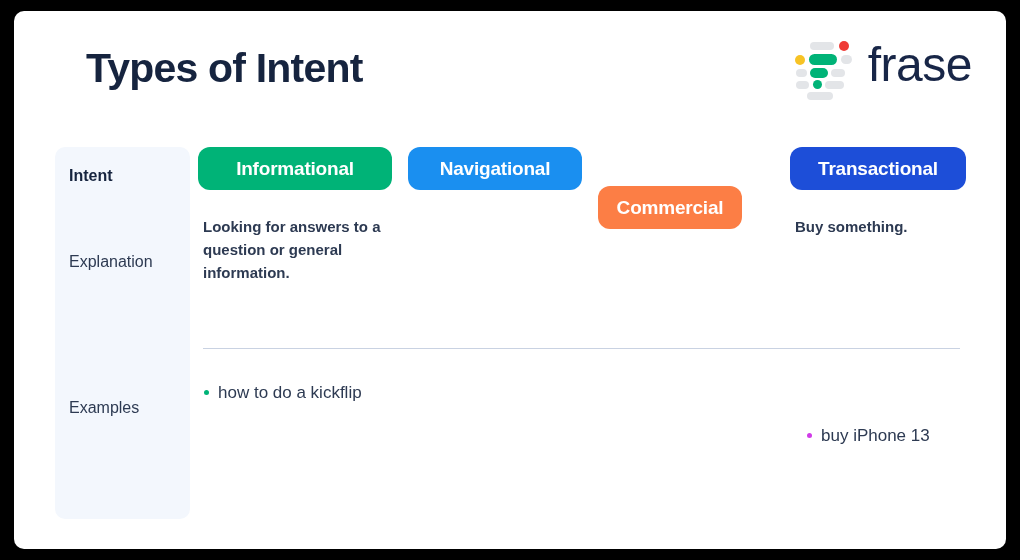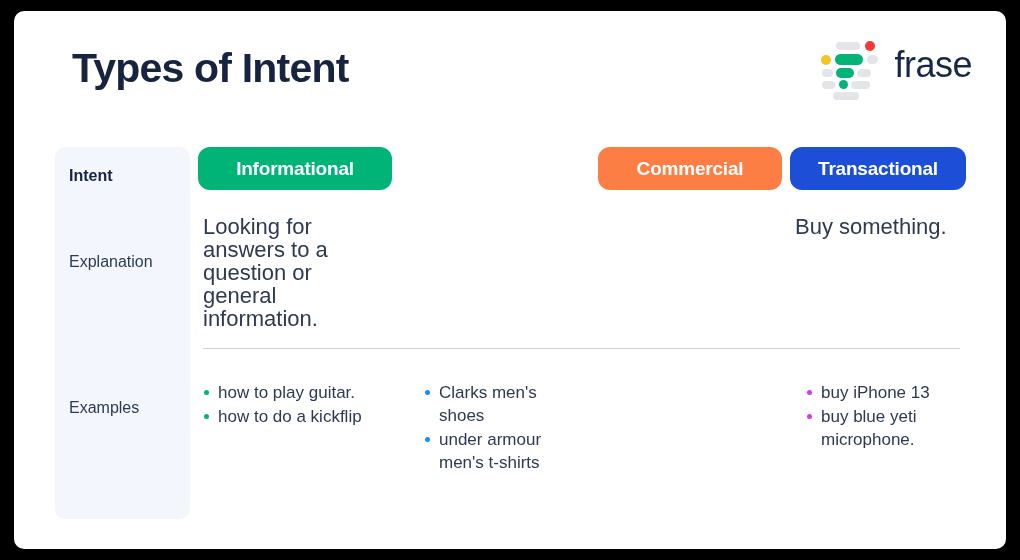--- a/index.html
+++ b/index.html
@@ -33,21 +33,21 @@
   
   #header {
     position: absolute;
     left: 0; top: 0;
     width: 992px;
     height: 118px;
   }
 
   #page-title {
     position: absolute;
-    left: 58px;
+    left: 72px;
     top: 34px;
     font-size: 41px;
     font-weight: bold;
     color: #16243f;
     letter-spacing: -0.8px;
     white-space: nowrap;
     text-align: center;
   }
 
   #logo {
@@ -61,21 +61,21 @@
 
   #logo-mark {
     width: 58px;
     height: 58px;
     position: relative;
   }
 
   .pill { position: absolute; border-radius: 9px; }
 
   #logo-word {
-    font-size: 36px;
+    font-size: 48px;
     font-weight: 500;
     color: #182647;
     letter-spacing: -0.5px;
     line-height: 1;
     padding-bottom: 7px;
     text-align: right;
   }
 
   
   #table {
@@ -119,29 +119,30 @@
     align-items: center;
     justify-content: center;
     color: #ffffff;
     font-size: 19px;
     font-weight: bold;
     letter-spacing: -0.2px;
     white-space: nowrap;
   }
   .badge-0 { left: 184px; width: 194px; background: #00b377; }
   .badge-1 { left: 394px; width: 174px; background: #1a8ff0; }
-  .badge-2 { left: 584px; width: 184px; background: #fc7e45; }
+  .badge-2 { left: 584px; width: 144px; background: #fc7e45; margin-top: 39px; }
   .badge-3 { left: 776px; width: 176px; background: #1d4ed8; }
 
   .explanation {
     position: absolute;
     top: 86px;
-    font-size: 22px;
+    font-size: 15px;
     line-height: 23px;
     color: #2d3a52;
+    font-weight: bold;
   }
   .exp-0 { left: 189px; width: 180px; }
   .exp-1 { left: 399px; width: 165px; }
   .exp-2 { left: 589px; width: 172px; }
   .exp-3 { left: 781px; width: 175px; }
 
   #divider {
     position: absolute;
     left: 189px;
     top: 219px;
@@ -154,21 +155,21 @@
     position: absolute;
     top: 252px;
     font-size: 17px;
     line-height: 23px;
     color: #2d3a52;
     list-style: none;
   }
   .ex-0 { left: 189px; width: 190px; }
   .ex-1 { left: 410px; width: 160px; }
   .ex-2 { left: 600px; width: 170px; }
-  .ex-3 { left: 792px; width: 170px; }
+  .ex-3 { left: 792px; width: 170px; margin-top: 43px; }
 
   .examples li {
     position: relative;
     padding-left: 15px;
     margin-bottom: 1px;
   }
   .examples li::before {
     content: "";
     position: absolute;
     left: 1px;
@@ -218,38 +219,33 @@
 
     <div id="table">
 
       <div id="row-label-panel"></div>
 
       <div class="row-label strong" id="label-intent">Intent</div>
       <div class="row-label" id="label-explanation">Explanation</div>
       <div class="row-label" id="label-examples">Examples</div>
 
       <div class="badge badge-0">Informational</div>
+      <div class="badge badge-1">Navigational</div>
       <div class="badge badge-2">Commercial</div>
       <div class="badge badge-3">Transactional</div>
 
       <div class="explanation exp-0">Looking for answers to a question or general information.</div>
       <div class="explanation exp-3">Buy something.</div>
 
       <div id="divider"></div>
 
       <ul class="examples ex-0 bullet-0">
-        <li>how to play guitar.</li>
         <li>how to do a kickflip</li>
-      </ul>
-      <ul class="examples ex-1 bullet-1">
-        <li>Clarks men's shoes</li>
-        <li>under armour men's t-shirts</li>
       </ul>
       <ul class="examples ex-2 bullet-2">
       </ul>
       <ul class="examples ex-3 bullet-3">
         <li>buy iPhone 13</li>
-        <li>buy blue yeti microphone.</li>
       </ul>
 
     </div>
   </div>
 </div>
 
 </body></html>

